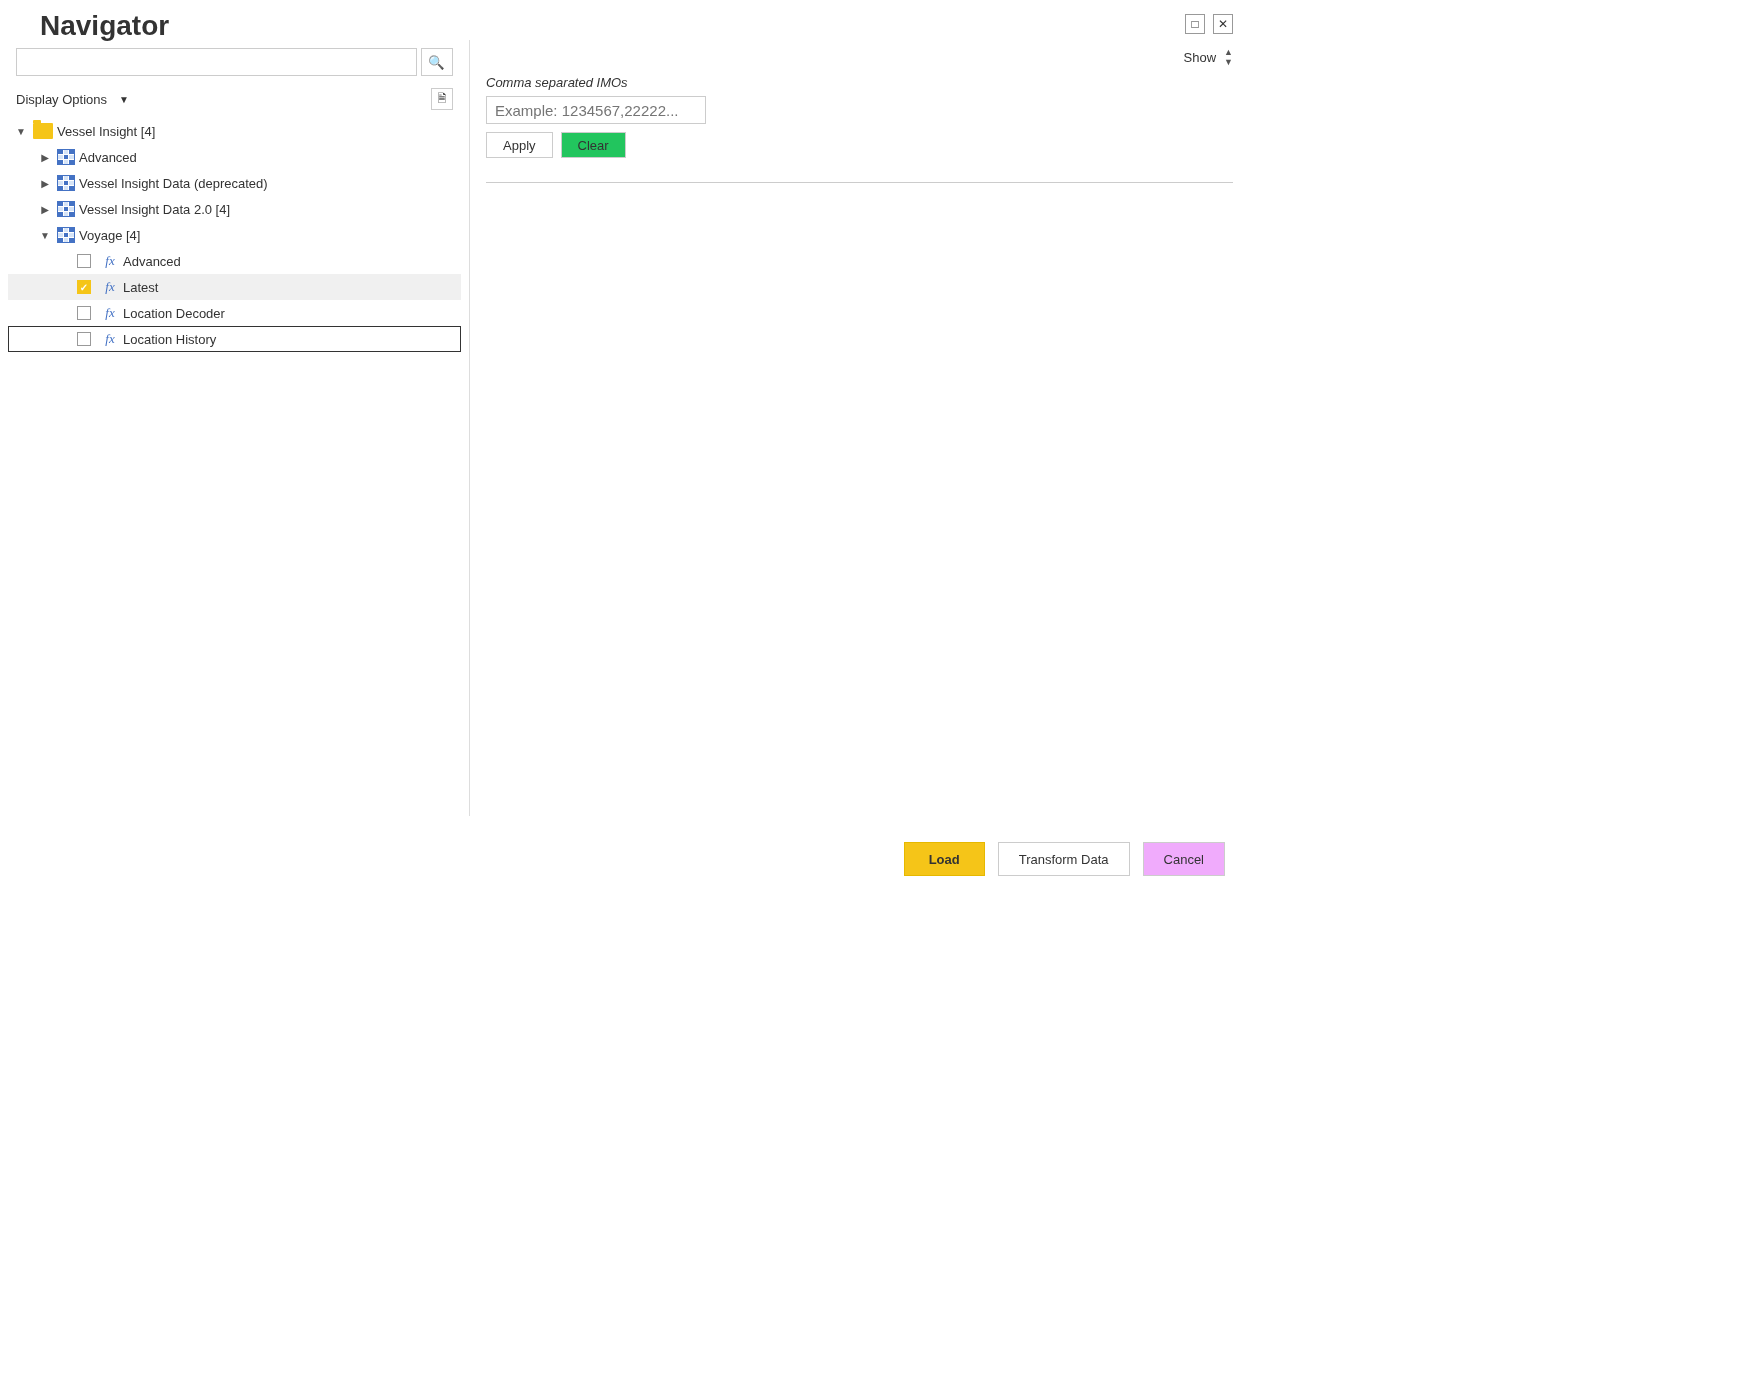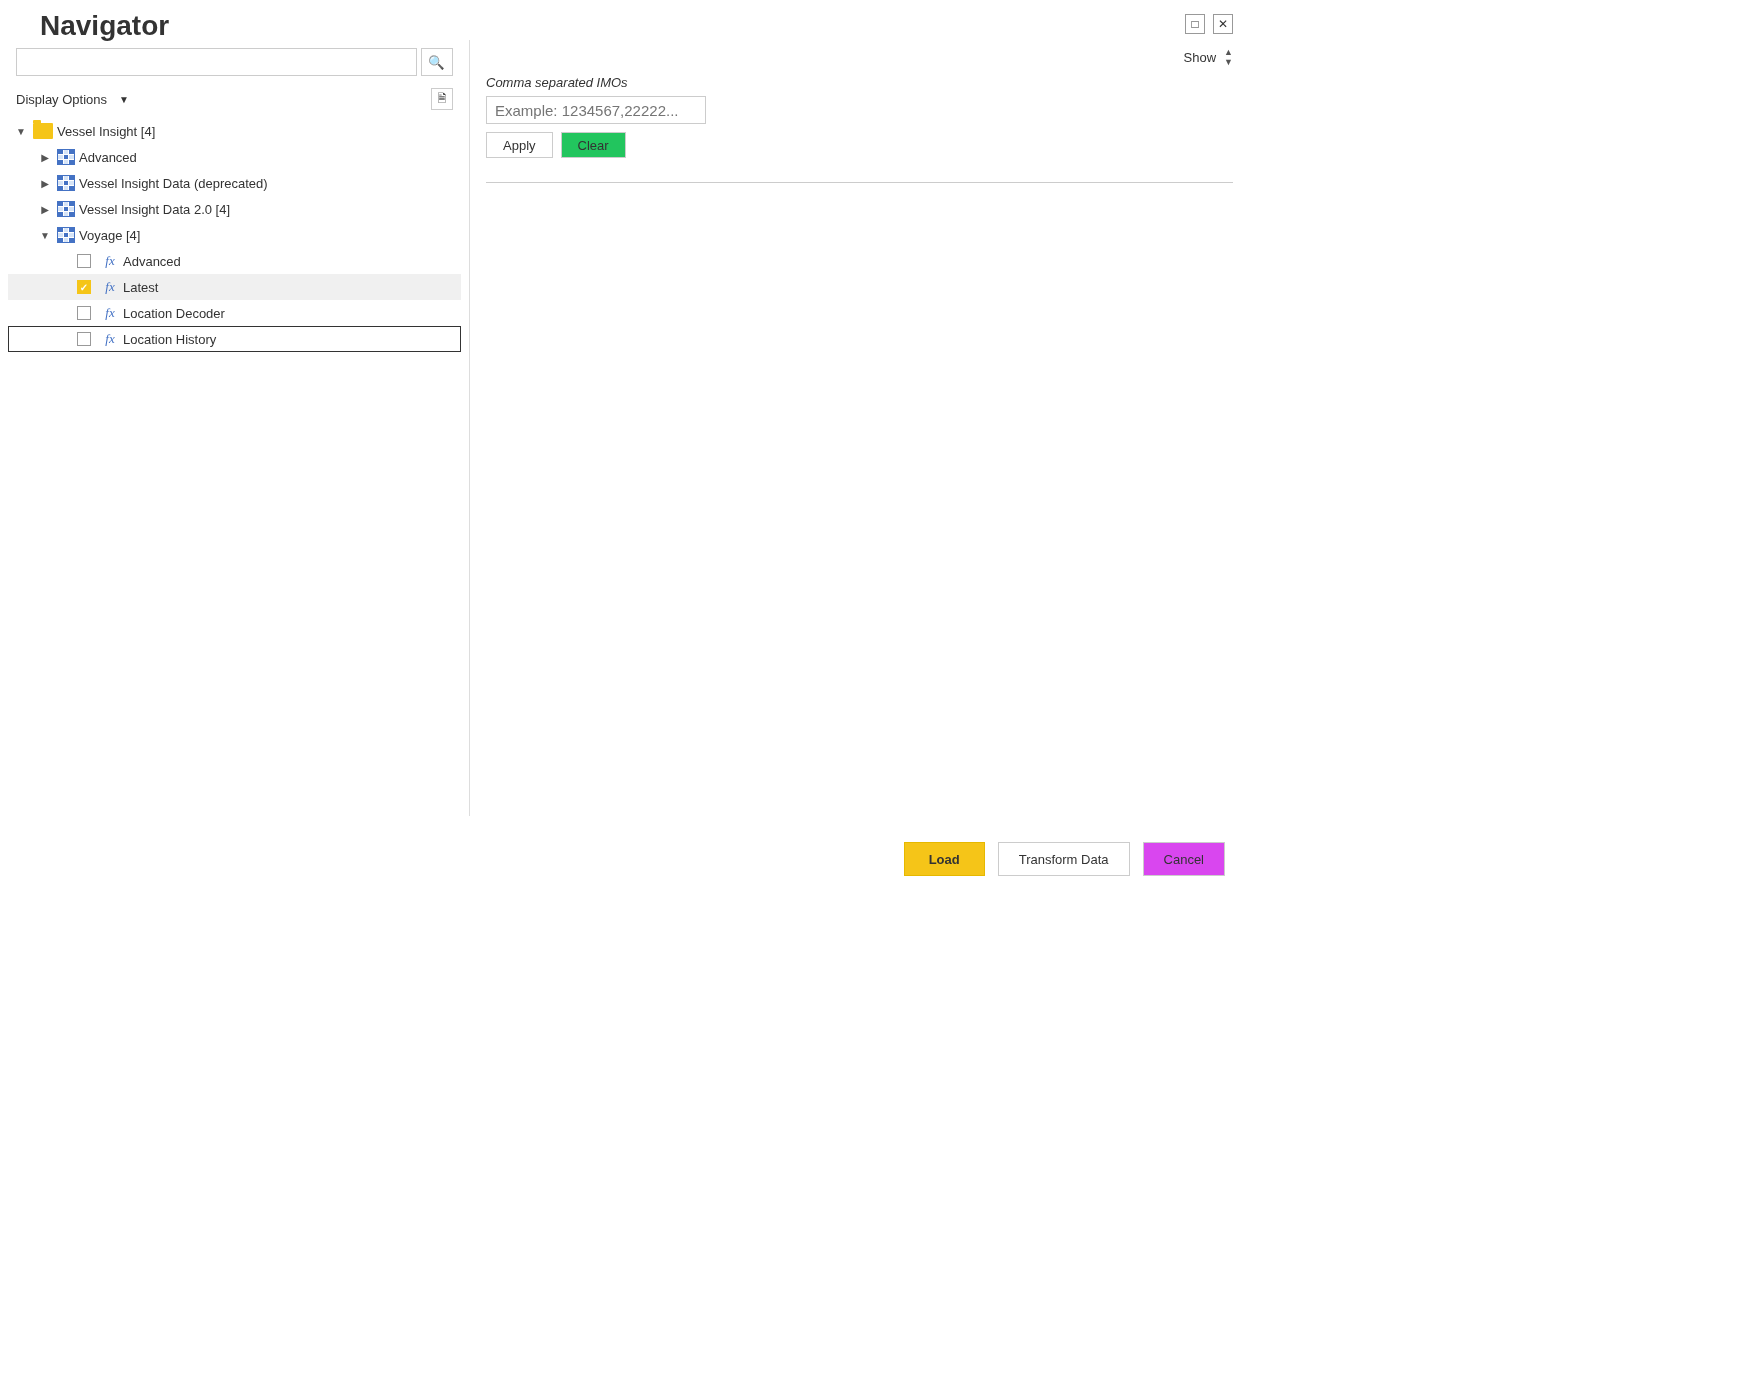--- a/index.html
+++ b/index.html
@@ -353,21 +353,21 @@
       padding: 0 20px;
       background: #fff;
       border: 1px solid #ccc;
       cursor: pointer;
       font-size: 13px;
       color: #333;
     }
     .btn-cancel {
       height: 34px;
       padding: 0 20px;
-      background: #d946ef;
+      background: #f0abfc;
       border: 1px solid #ccc;
       cursor: pointer;
       font-size: 13px;
       color: #333;
     }
   </style>
 </head>
 <body>
 
 <div class="title-bar">

